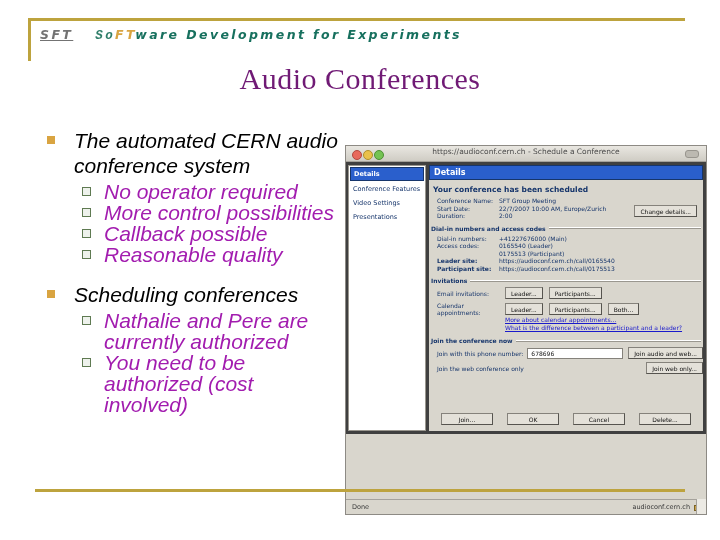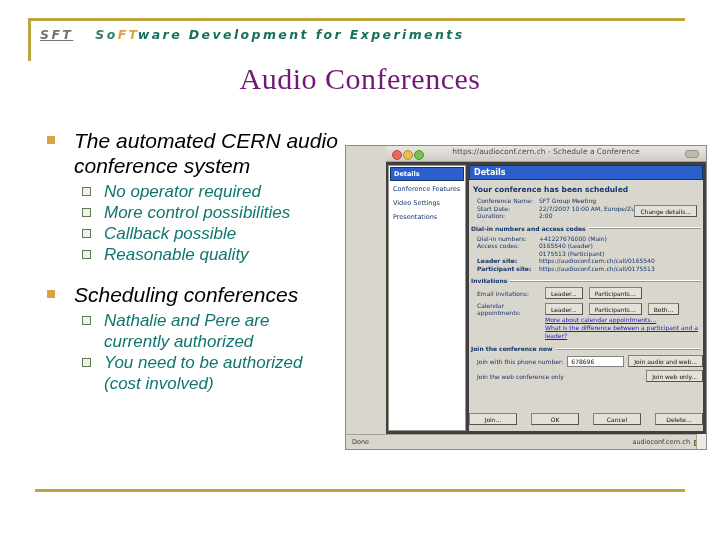--- a/index.html
+++ b/index.html
@@ -34,21 +34,21 @@
     left: 40px; top: 27px;
     white-space: nowrap;
     font-family: "DejaVu Sans", sans-serif;
     font-size: 12.5px;
     font-weight: bold;
     font-style: italic;
     letter-spacing: 2.4px;
   }
   #kicker .sft { color: #737373; text-decoration: underline; }
   #kicker .sp { display:inline-block; width: 22px; }
-  #kicker .so { color: #2e7d68; }
+  #kicker .so { color: #2e7d68; font-family: Liberation Mono, monospace; }
   #kicker .ft { color: #d9a441; }
   #kicker .rest { color: #17705e; }
 
   #slide-title {
     position: absolute;
     left: 0; top: 62px;
     width: 720px;
     text-align: center;
     font-family: "Liberation Serif", serif;
     font-size: 30px;
@@ -82,44 +82,43 @@
   .lvl1 .sq {
     position: absolute;
     left: 9px; top: 8px;
     width: 8px; height: 8px;
     background: #d9a441;
   }
   .sublist { margin: 3px 0 0 0; }
   .lvl2 {
     position: relative;
     padding-left: 66px;
-    font-size: 17px;
+    font-size: 21px;
     line-height: 21px;
-    color: #0f766e;
+    color: #a21caf;
   }
   .lvl2 .hsq {
     position: absolute;
     left: 44px; top: 6px;
     width: 7px; height: 7px;
     border: 1px solid #5f7a52;
     background: #eef2ec;
   }
   #bullet-scheduling { margin-top: 17px; }
 
   
   #shot {
     position: absolute;
     left: 345px; top: 145px;
-    width: 362px; height: 305px;
+    width: 362px; height: 370px;
     background: #d9d6cd;
     border: 1px solid #8d8a84;
     box-sizing: border-box;
     font-family: "DejaVu Sans", sans-serif;
     overflow: hidden;
-    padding-left: 40px;
   }
   #titlebar {
     position: relative;
     height: 15px;
     background: linear-gradient(#e9e7e1, #cfccc4);
     border-bottom: 1px solid #a5a29b;
   }
   .light {
     position: absolute;
     top: 3.5px;

